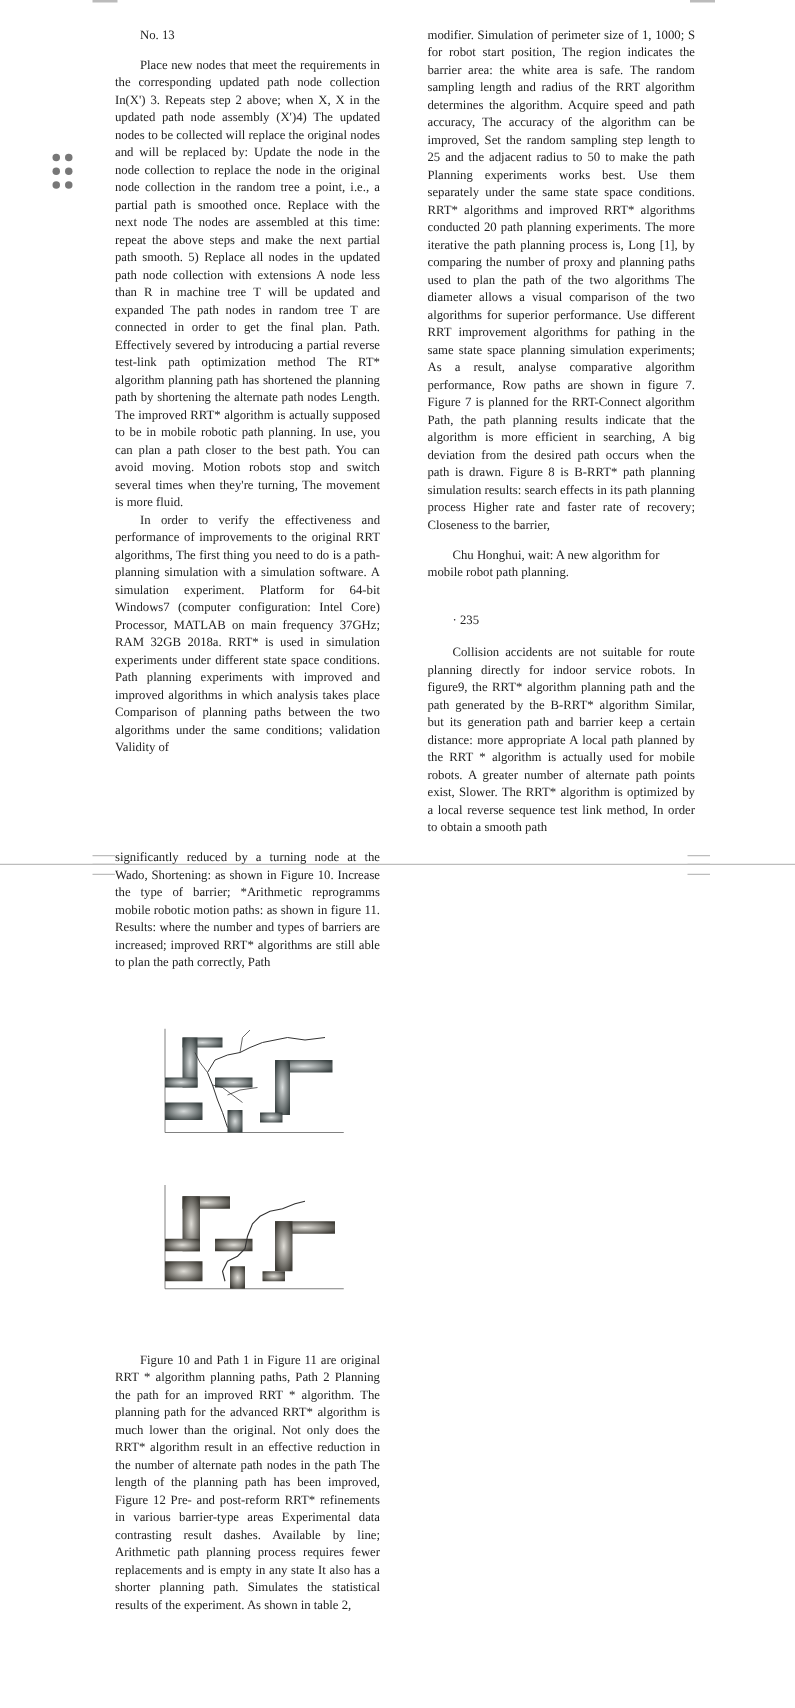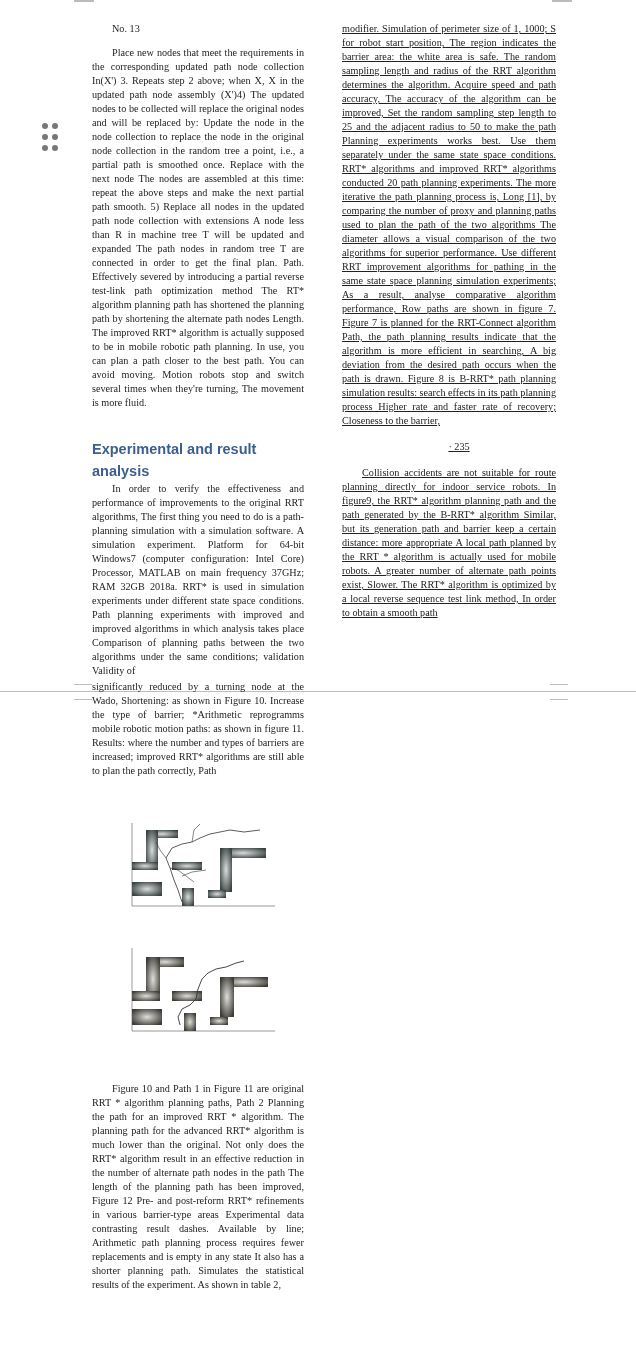--- a/index.html
+++ b/index.html
@@ -10,21 +10,21 @@
   .page-mark { position: absolute; background: #bbb; }
   .divider { position: absolute; left: 0; width: 636px; height: 1px; background: #bdbdbd; }
   .corner { position: absolute; width: 18px; height: 14px; border-top: 1px solid #bdbdbd; border-bottom: 1px solid #bdbdbd; }
   .corner::after { content: ""; position: absolute; left: 0; right: 0; top: 6px; height: 1px; background: #bdbdbd; }
   .drag-handle { position: absolute; left: 40px; top: 121px; width: 20px; height: 30px; cursor: grab; }
   .drag-handle span { position: absolute; width: 6px; height: 6px; border-radius: 50%; background: #777; }
   .col { position: absolute; font-size: 10.2px; line-height: 14px; }
   .col p { margin: 0; }
   .indent { text-indent: 20px; }
   .left { left: 92px; width: 212px; }
-  .right { left: 342px; width: 214px; text-decoration: underline; }
+  .right { left: 342px; width: 214px; }
   .heading {
     font-family: "Liberation Sans", "DejaVu Sans", sans-serif; font-weight: bold;
     color: #3a5f8f; font-size: 14.5px; line-height: 22px; margin: 0;
   }
   .figure { position: absolute; left: 120px; width: 158px; height: 90px; }
   .figure svg { width: 100%; height: 100%; }
 </style>
 </head>
 <body>
 
@@ -36,27 +36,27 @@
     <span style="left:12px;top:2px"></span>
   <span style="left:2px;top:13px"></span>
     <span style="left:12px;top:13px"></span>
   <span style="left:2px;top:24px"></span>
     <span style="left:12px;top:24px"></span>
 </div>
 
 <div class="col left" style="top:22px;">
   <p style="text-indent:20px;margin-bottom:10px;">No. 13</p>
   <p class="indent" style="text-align:justify;">Place new nodes that meet the requirements in the corresponding updated path node collection In(X') 3. Repeats step 2 above; when X, X in the updated path node assembly (X')4) The updated nodes to be collected will replace the original nodes and will be replaced by: Update the node in the node collection to replace the node in the original node collection in the random tree a point, i.e., a partial path is smoothed once. Replace with the next node The nodes are assembled at this time: repeat the above steps and make the next partial path smooth. 5) Replace all nodes in the updated path node collection with extensions A node less than R in machine tree T will be updated and expanded The path nodes in random tree T are connected in order to get the final plan. Path. Effectively severed by introducing a partial reverse test-link path optimization method The RT* algorithm planning path has shortened the planning path by shortening the alternate path nodes Length. The improved RRT* algorithm is actually supposed to be in mobile robotic path planning. In use, you can plan a path closer to the best path. You can avoid moving. Motion robots stop and switch several times when they're turning, The movement is more fluid.</p>
-  <h2 class="heading" style="margin-top:28px;">Experimental and result analysis</h2>
   <p class="indent" style="text-align:justify;">In order to verify the effectiveness and performance of improvements to the original RRT algorithms, The first thing you need to do is a path-planning simulation with a simulation software. A simulation experiment. Platform for 64-bit Windows7 (computer configuration: Intel Core) Processor, MATLAB on main frequency 37GHz; RAM 32GB 2018a. RRT* is used in simulation experiments under different state space conditions. Path planning experiments with improved and improved algorithms in which analysis takes place Comparison of planning paths between the two algorithms under the same conditions; validation Validity of</p>
 </div>
 
 <div class="col right" style="top:22px;">
   <p style="text-align:justify;">modifier. Simulation of perimeter size of 1, 1000; S for robot start position, The region indicates the barrier area: the white area is safe. The random sampling length and radius of the RRT algorithm determines the algorithm. Acquire speed and path accuracy, The accuracy of the algorithm can be improved, Set the random sampling step length to 25 and the adjacent radius to 50 to make the path Planning experiments works best. Use them separately under the same state space conditions. RRT* algorithms and improved RRT* algorithms conducted 20 path planning experiments. The more iterative the path planning process is, Long [1], by comparing the number of proxy and planning paths used to plan the path of the two algorithms The diameter allows a visual comparison of the two algorithms for superior performance. Use different RRT improvement algorithms for pathing in the same state space planning simulation experiments; As a result, analyse comparative algorithm performance, Row paths are shown in figure 7. Figure 7 is planned for the RRT-Connect algorithm Path, the path planning results indicate that the algorithm is more efficient in searching, A big deviation from the desired path occurs when the path is drawn. Figure 8 is B-RRT* path planning simulation results: search effects in its path planning process Higher rate and faster rate of recovery; Closeness to the barrier,</p>
-  <p class="indent" style="margin-top:12px;text-align:center;">· 235</p>
+  <p class="indent" style="margin-top:10px;">Chu Honghui, wait: A new algorithm for mobile robot path planning.</p>
+  <p class="indent" style="margin-top:24px;">· 235</p>
   <p class="indent" style="margin-top:12px;text-align:justify;">Collision accidents are not suitable for route planning directly for indoor service robots. In figure9, the RRT* algorithm planning path and the path generated by the B-RRT* algorithm Similar, but its generation path and barrier keep a certain distance: more appropriate A local path planned by the RRT * algorithm is actually used for mobile robots. A greater number of alternate path points exist, Slower. The RRT* algorithm is optimized by a local reverse sequence test link method, In order to obtain a smooth path</p>
 </div>
 
 <div class="divider" style="top:691px;"></div>
 <div class="corner" style="left:74px;top:684px;"></div>
 <div class="corner" style="left:550px;top:684px;"></div>
 
 <div class="col left" style="top:680px;">
   <p style="text-align:justify;">significantly reduced by a turning node at the Wado, Shortening: as shown in Figure 10. Increase the type of barrier; *Arithmetic reprogramms mobile robotic motion paths: as shown in figure 11. Results: where the number and types of barriers are increased; improved RRT* algorithms are still able to plan the path correctly, Path</p>
 </div>

